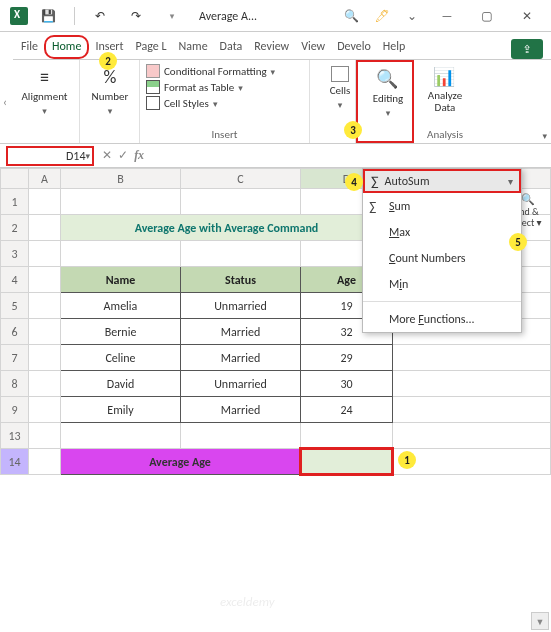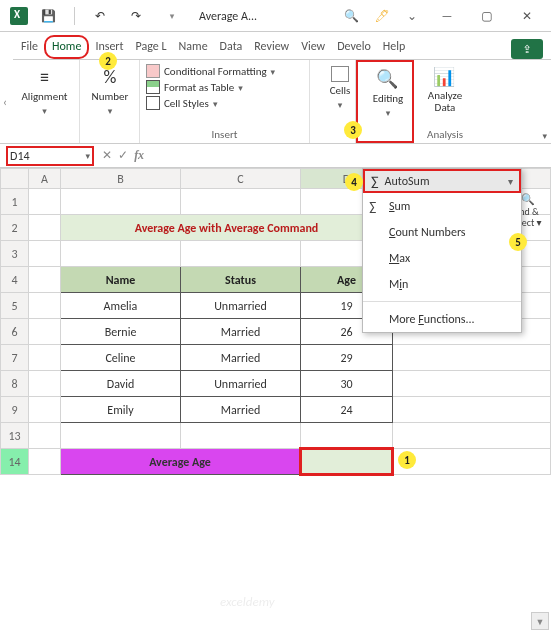--- a/index.html
+++ b/index.html
@@ -21,32 +21,32 @@
   .ribbon { height:84px; border-bottom:1px solid #ccc; display:flex; position:relative; }
   .rgrp { border-right:1px solid #e0e0e0; padding:4px 6px 2px 6px; display:flex; flex-direction:column; font-size:11px; }
   .rgrp .lbl { text-align:center; color:#666; font-size:11px; margin-top:auto;}
   .rlarge { display:flex; flex-direction:column; align-items:center; justify-content:flex-start; padding:2px 4px; min-width:48px; gap:2px;}
   .rlarge .micon { font-size:18px; }
   .styles-list { display:flex; flex-direction:column; gap:2px; font-size:11px;}
   .styles-list div { display:flex; align-items:center; gap:4px; white-space:nowrap;}
   .edit-hl { border:2.5px solid #e02020; }
   .anncircle { width:18px; height:18px; border-radius:50%; background:#ffea3b; color:#222; font-size:11px; font-weight:bold; display:inline-flex; align-items:center; justify-content:center; position:absolute; }
   .fbar { height:24px; display:flex; align-items:center; border-bottom:1px solid #ccc; font-size:12px; }
-  .namebox { width:88px; height:20px; border:2.5px solid #e02020; margin-left:6px; display:flex; align-items:center; padding:0 2px; justify-content:space-between; background:#fff;}
+  .namebox { width:88px; height:20px; border:2.5px solid #e02020; margin-left:6px; display:flex; align-items:center; padding:0 2px; justify-content:flex-end; background:#fff;}
   .namebox .dd{ font-size:9px; color:#666;}
   .fxbtns { display:flex; gap:6px; margin:0 8px; color:#888; font-size:12px;}
   .fxlbl { font-style:italic; font-weight:bold; font-family:"Times New Roman",serif;}
   .grid-area { position:relative; height:464px; overflow:hidden;}
   table.sheet { border-collapse:collapse; width:100%; table-layout:fixed;}
   .sheet th, .sheet td { border:1px solid #d4d4d4; font-size:12px; }
   .sheet thead th { background:#f3f2f1; color:#666; font-weight:normal; height:20px; text-align:center;}
   .sheet tbody th { background:#f3f2f1; color:#666; font-weight:normal; width:28px; text-align:center; height:26px;}
   .sheet td { padding:0 4px; height:26px;}
   .col-row { width:28px;}
-  .sheet-title { background:#e2eed9; text-align:center; font-weight:bold; font-size:14px; color:#b91c1c; border:1px solid #555;}
+  .sheet-title { background:#e2eed9; text-align:center; font-weight:bold; font-size:14px; color:#0f766e; border:1px solid #555;}
   .thcell { background:#c4d9b3; text-align:center; font-weight:bold; border:1px solid #555 !important; color:#222;}
   .dcell { text-align:center; border:1px solid #555 !important; }
   .avg-label { background:#d946ef; font-weight:bold; text-align:center; border:1px solid #555 !important;}
   .avg-val { background:#e2eed9; border:3px solid #e02020 !important;}
   .menu { position:absolute; top:0; left:362px; width:160px; background:#fff; border:1px solid #bbb; box-shadow:2px 2px 6px rgba(0,0,0,0.25); z-index:50;}
   .menu-top { height:24px; background:#e8e8e8; border:2px solid #e02020; display:flex; align-items:center; padding:0 6px; gap:6px; font-size:12px; justify-content:space-between;}
   .menu-item { height:26px; display:flex; align-items:center; padding:0 8px 0 26px; font-size:12px; position:relative;}
   .menu-item .sig{ position:absolute; left:6px; font-size:13px; color:#444;}
   .menu-item.hl { background:#d6e6d6; border:2.5px solid #e02020; padding-left:23px;}
   .menu-sep { height:1px; background:#ddd; margin:4px 0;}
@@ -233,21 +233,21 @@
         <td class="dcell">Amelia</td>
         <td class="dcell">Unmarried</td>
         <td class="dcell">19</td>
           <td></td>
         </tr>
       <tr>
           <th>6</th>
           <td></td>
         <td class="dcell">Bernie</td>
         <td class="dcell">Married</td>
-        <td class="dcell">26</td>
+        <td class="dcell">32</td>
           <td></td>
         </tr>
       <tr>
           <th>7</th>
           <td></td>
         <td class="dcell">Celine</td>
         <td class="dcell">Married</td>
         <td class="dcell">29</td>
           <td></td>
         </tr>
@@ -269,21 +269,21 @@
         </tr>
       <tr>
           <th>13</th>
           <td></td>
           <td></td>
           <td></td>
           <td></td>
           <td></td>
         </tr>
       <tr>
-        <th style="background:#86efac">14</th>
+        <th style="background:#c4b5fd">14</th>
           <td></td>
         <td colspan="2" class="avg-label">Average Age</td>
         <td class="avg-val"></td>
         <td style="position:relative">
             <span class="anncircle" style="position:absolute;left:4px;top:2px">1</span>
           </td>
       </tr>
     </tbody>
   </table>
 
@@ -295,24 +295,24 @@
       </span>
       <span style="font-size:10px;color:#666">▾</span>
     </div>
     <span class="anncircle" style="left:-18px;top:4px">4</span>
     <div class="menu-item">
       <span class="sig">∑</span>
       <span><u style="text-decoration:underline">S</u><span>um</span></span>
     </div>
     <span class="anncircle" style="right:-6px;top:64px">5</span>
     <div class="menu-item">
+      <span><u>M</u><span>ax</span></span>
+    </div>
+    <div class="menu-item">
       <span><u>C</u><span>ount Numbers</span></span>
-    </div>
-    <div class="menu-item">
-      <span><u>M</u><span>ax</span></span>
     </div>
     <div class="menu-item">
       <span>M<u>i</u><span>n</span></span>
     </div>
     <div class="menu-sep"></div>
     <div class="menu-item">
       <span>More <u>F</u><span>unctions...</span></span>
     </div>
   </div>
 

